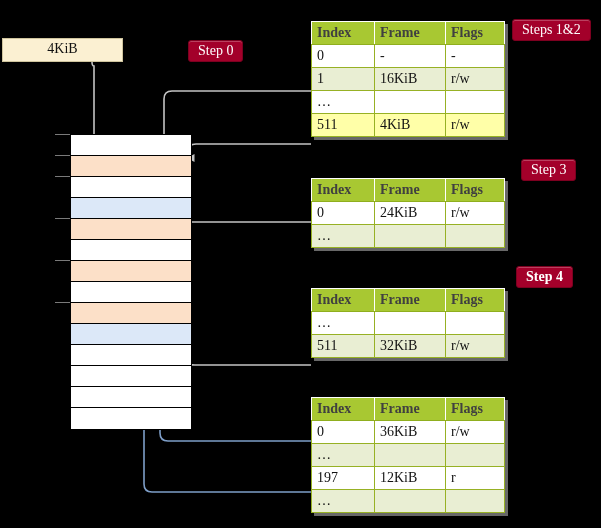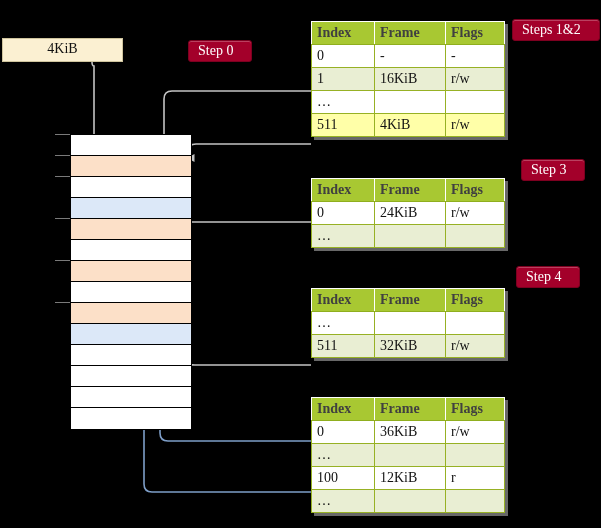--- a/index.html
+++ b/index.html
@@ -3,21 +3,21 @@
 <meta charset="utf-8">
 <style>
   html,body{margin:0;padding:0;background:#000;}
   body{width:601px;height:528px;position:relative;overflow:hidden;
        font-family:"Liberation Serif", serif;}
   .canvas{position:absolute;left:0;top:0;width:601px;height:528px;}
 
   
   .badge{position:absolute;background:#a3002a;color:#fff;
          font-family:"Liberation Serif", serif;font-size:14px;
-         padding:2px 18px 3px 9px;border-radius:3px;white-space:nowrap;
+         padding:2px 9px 3px 9px;border-radius:3px;white-space:nowrap;
          box-shadow:0 1px 0 rgba(255,255,255,.25) inset;
          border:1px solid #7d0020;line-height:15px;}
 
   
   .kib-box{position:absolute;background:#fbf0d2;border:1px solid #cfc49d;
            color:#111;font-size:14px;text-align:center;line-height:20px;}
 
   
   .ptable{position:absolute;border-collapse:collapse;
           box-shadow:3px 3px 0 rgba(190,190,190,.55);
@@ -196,38 +196,38 @@
             <td class="c-index">0</td>
             <td class="c-frame">36KiB</td>
             <td class="c-flags">r/w</td>
           </tr>
           <tr class="alt">
             <td class="c-index">…</td>
             <td class="c-frame"></td>
             <td class="c-flags"></td>
           </tr>
           <tr>
-            <td class="c-index">100</td>
+            <td class="c-index">197</td>
             <td class="c-frame">12KiB</td>
             <td class="c-flags">r</td>
           </tr>
           <tr class="alt">
             <td class="c-index">…</td>
             <td class="c-frame"></td>
             <td class="c-flags"></td>
           </tr>
         </tbody>
       </table>
     </div>
 
   <div id="badgesHost">
       <div class="badge" style="left: 188px; top: 40px;">Step 0</div>
       <div class="badge" style="left: 512px; top: 19px;">Steps 1&amp;2</div>
       <div class="badge" style="left: 521px; top: 159px; font-family: Liberation Serif, serif;">Step 3</div>
-      <div class="badge" style="left: 516px; top: 266px;">Step 4</div>
+      <div class="badge" style="left: 516px; top: 266px; font-weight: bold;">Step 4</div>
     </div>
 
 <div class="tick" style="left: 55px; top: 134px; width: 15px;"></div>
     <div class="tick" style="left: 55px; top: 155px; width: 15px;"></div>
     <div class="tick" style="left: 55px; top: 176px; width: 15px;"></div>
     <div class="tick" style="left: 55px; top: 218px; width: 15px;"></div>
     <div class="tick" style="left: 55px; top: 260px; width: 15px;"></div>
     <div class="tick" style="left: 55px; top: 302px; width: 15px;"></div>
   </div>
 

